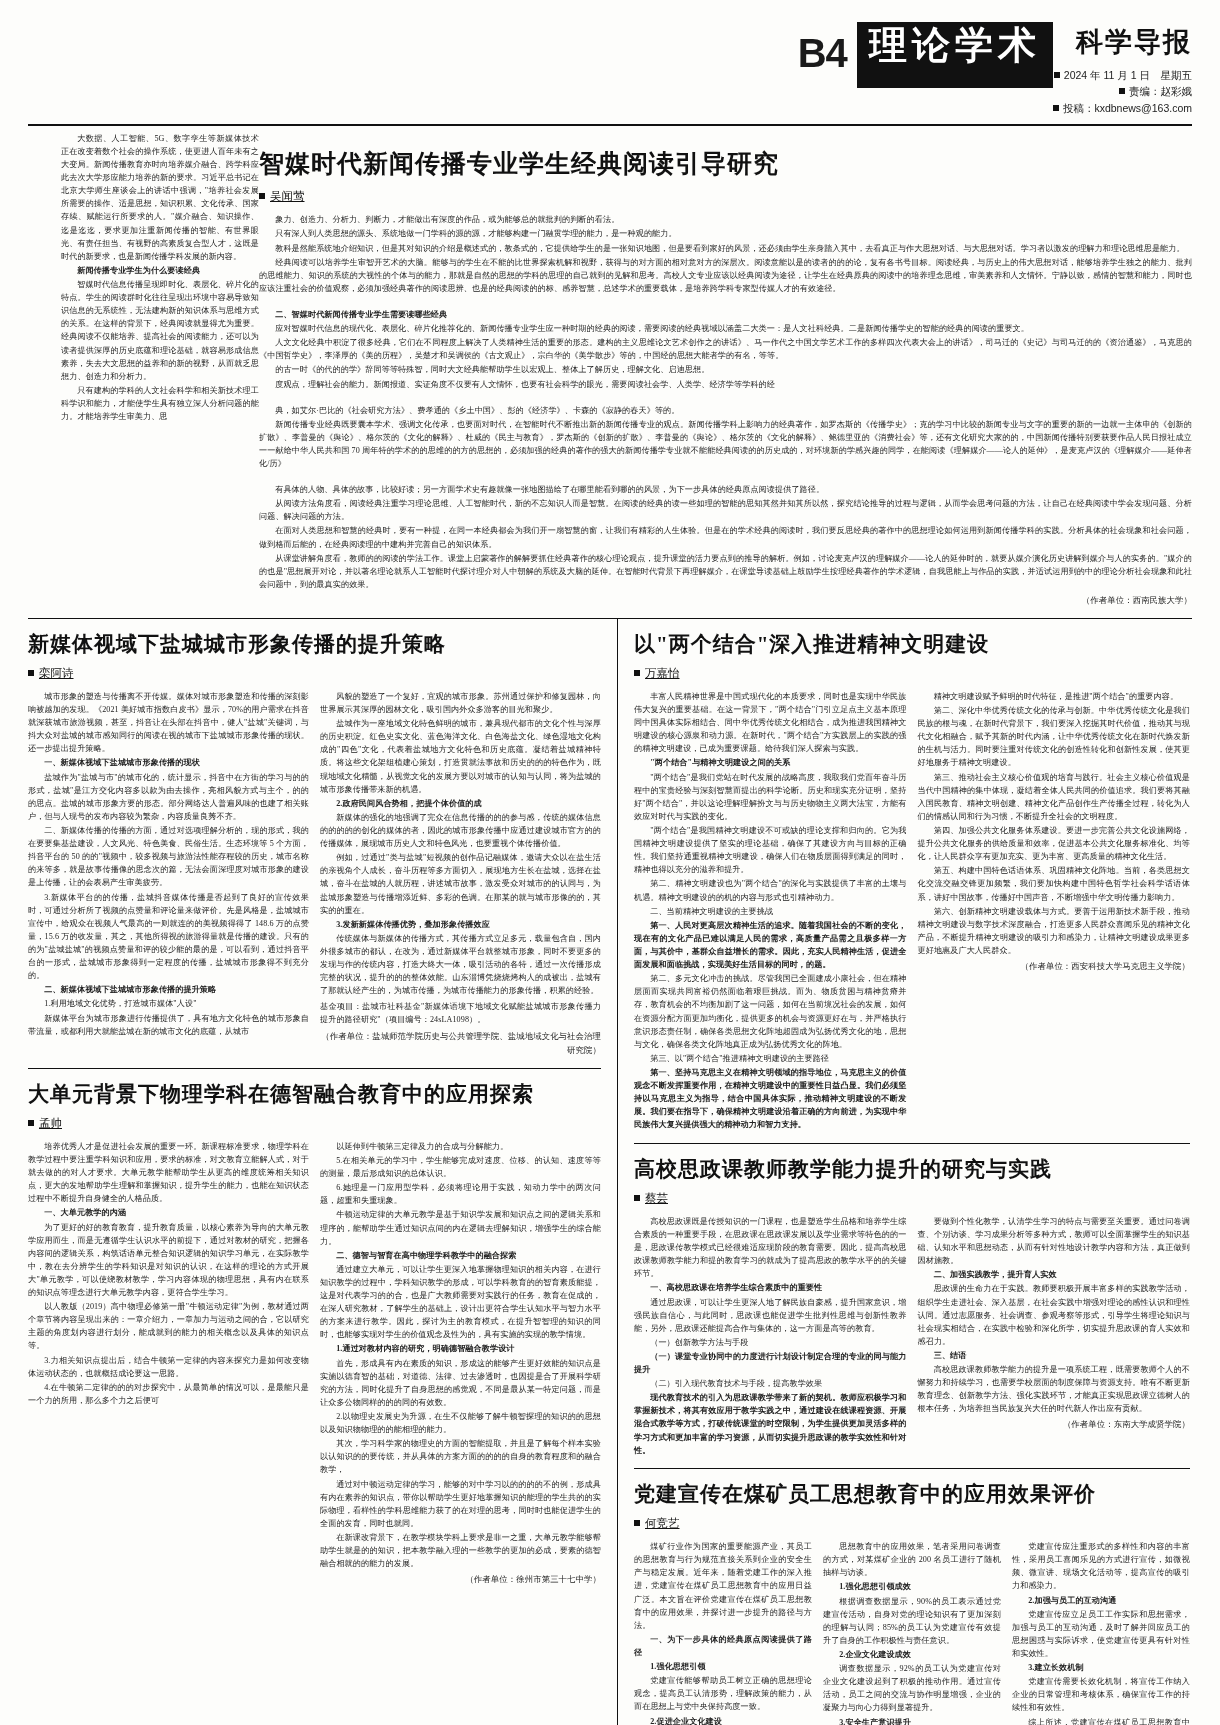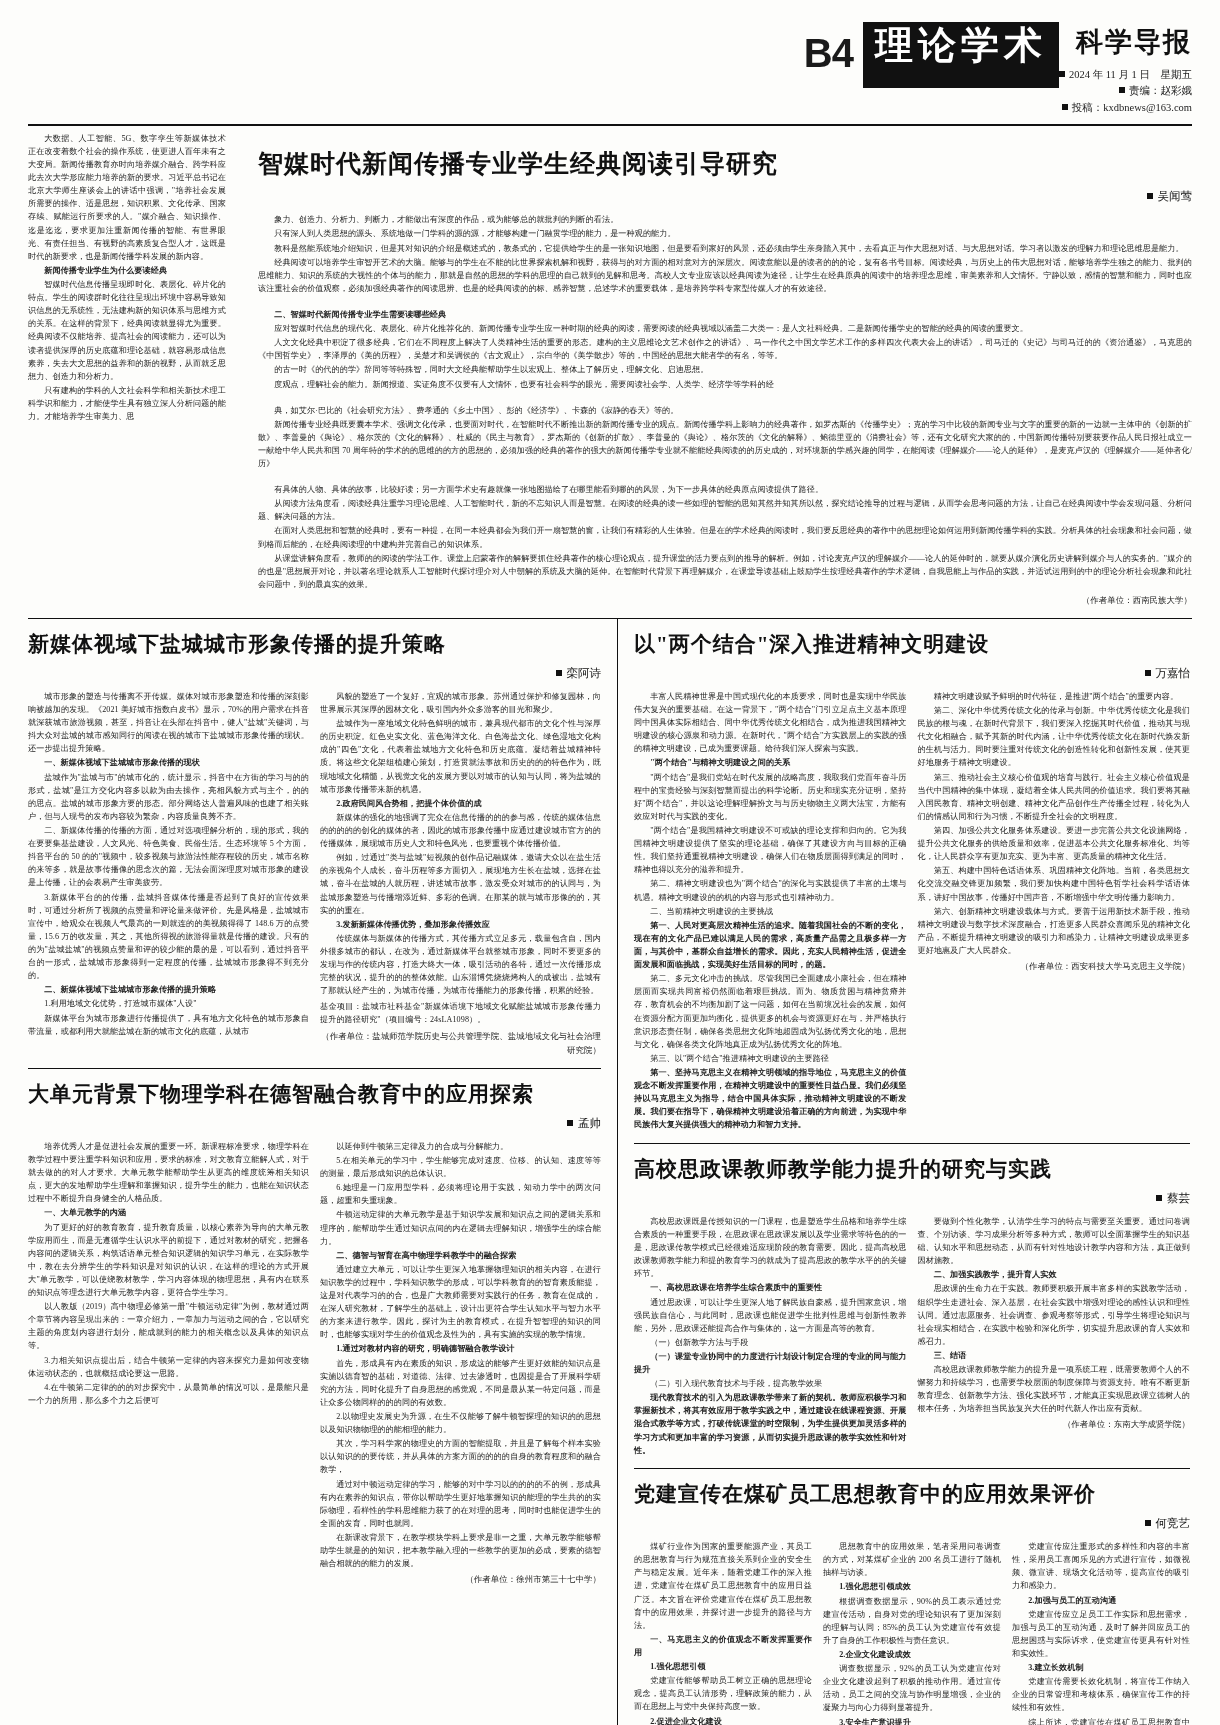--- a/index.html
+++ b/index.html
@@ -14,43 +14,43 @@
   }
   .page { width:1220px; height:1725px; padding:22px 28px 10px 28px; position:relative; }
 
   
   .masthead { display:flex; align-items:flex-start; justify-content:flex-end; border-bottom:2.5px solid #111; padding-bottom:8px; }
   .mh-left { display:flex; align-items:center; gap:10px; }
   .page-num { font-family:"Liberation Sans","DejaVu Sans",sans-serif; font-weight:bold; font-size:40px; letter-spacing:-1px; line-height:1; padding-bottom:4px; }
   .section-plate { background:#111; color:#fff; font-family:"Liberation Serif","DejaVu Serif",serif; font-weight:bold; font-size:38px; letter-spacing:5px; padding:4px 12px 22px 12px; line-height:1.05; }
   .mh-right { text-align:right; padding-top:2px; }
   .brand { font-family:"Liberation Serif","DejaVu Serif",serif; font-weight:bold; font-size:27px; letter-spacing:2px; color:#111; }
-  .mh-meta { margin-top:7px; font-size:10.5px; line-height:1.55; color:#222; font-family:Liberation Serif, serif; }
+  .mh-meta { margin-top:7px; font-size:10.5px; line-height:1.55; color:#222; font-family:Liberation Sans, sans-serif; }
   .mh-meta div { white-space:nowrap; }
   .sq { display:inline-block; width:6px; height:6px; background:#111; margin-right:4px; vertical-align:1px; }
 
   
   .headline { font-weight:bold; color:#111; line-height:1.3; }
   .h-main { font-size:25px; letter-spacing:1px; margin:16px 0 9px 0; }
   .h-sec { font-size:21px; letter-spacing:1px; margin:12px 0 8px 0; }
-  .byline { text-align:right; font-size:11.5px; color:#111; margin-bottom:9px; font-family:"Liberation Sans","DejaVu Sans",sans-serif; }
+  .byline { text-align:left; font-size:11.5px; color:#111; margin-bottom:9px; font-family:"Liberation Sans","DejaVu Sans",sans-serif;text-decoration:underline; }
   .byline .bsq { display:inline-block; width:6px; height:6px; background:#111; margin-right:5px; vertical-align:1px; }
 
   .body-text { font-size:8.1px; line-height:1.62; text-align:justify; color:#222; letter-spacing:0.1px; }
   .body-text p { margin:0 0 1px 0; text-indent:2em; }
   .body-text p.sub { font-weight:bold; text-indent:2em; }
   .sign { text-align:right; font-size:8.4px; margin-top:3px; }
 
   .rule { border-top:1.6px solid #111; margin:10px 0 0 0; }
 
   .cols { display:flex; gap:12px;flex-direction:column; }
   .cols > div { flex:1; }
 
   
-  .top-region { display:flex; gap:32px; margin-top:6px; }
+  .top-region { display:flex; gap:0; margin-top:6px;margin-left:33px; }
   .top-left { width:198px; }
   .top-right { flex:1; }
 
   
   .halves { display:flex; gap:16px; }
   .half { width:573px; }
   .half-sep { border-left:1px solid #111; }
 
   .c3 { display:flex; gap:11px; }
   .c3 > div { flex:1; }
@@ -245,21 +245,21 @@
       </div>
 
       <div class="rule"></div>
 
       <div>
         <div class="headline h-sec">党建宣传在煤矿员工思想教育中的应用效果评价</div>
         <div class="byline"><span class="bsq"></span><span>何竞艺</span></div>
         <div class="c3">
           <div class="body-text">
             <p>煤矿行业作为国家的重要能源产业，其员工的思想教育与行为规范直接关系到企业的安全生产与稳定发展。近年来，随着党建工作的深入推进，党建宣传在煤矿员工思想教育中的应用日益广泛。本文旨在评价党建宣传在煤矿员工思想教育中的应用效果，并探讨进一步提升的路径与方法。</p>
-            <p class="sub">一、马克思主义的价值观念不断发挥重要作用</p>
+            <p class="sub">一、为下一步具体的经典原点阅读提供了路径</p>
             <p class="sub">1.强化思想引领</p>
             <p>党建宣传能够帮助员工树立正确的思想理论观念，提高员工认清形势，理解政策的能力，从而在思想上与党中央保持高度一致。</p>
             <p class="sub">2.促进企业文化建设</p>
 
           </div>
           <div class="body-text">
             <p>思想教育中的应用效果，笔者采用问卷调查的方式，对某煤矿企业的 200 名员工进行了随机抽样与访谈。</p>
             <p class="sub">1.强化思想引领成效</p>
             <p>根据调查数据显示，90%的员工表示通过党建宣传活动，自身对党的理论知识有了更加深刻的理解与认同；85%的员工认为党建宣传有效提升了自身的工作积极性与责任意识。</p>
             <p class="sub">2.企业文化建设成效</p>

